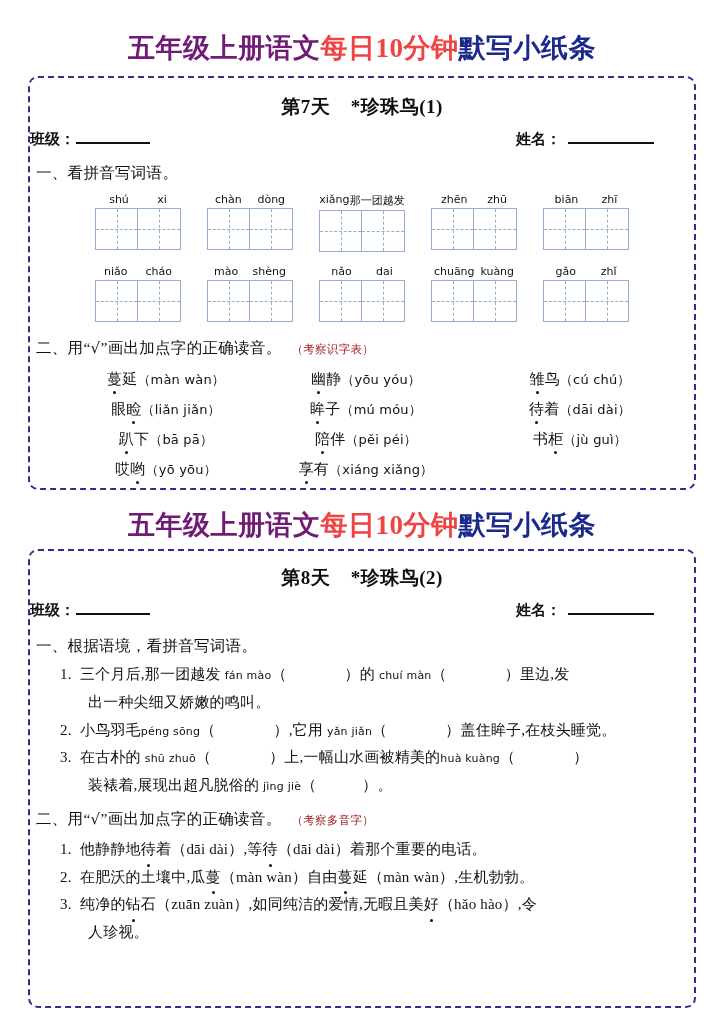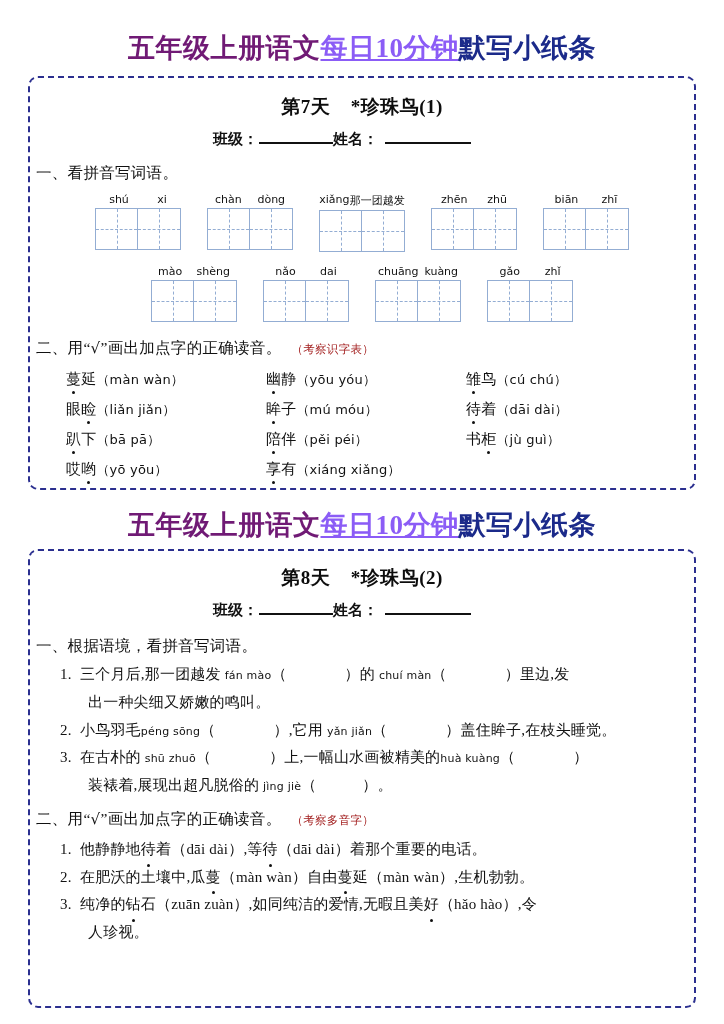--- a/index.html
+++ b/index.html
@@ -15,21 +15,21 @@
   
   .ws-title {
     text-align: center;
     font-family: "Liberation Serif", "DejaVu Serif", serif;
     font-weight: bold;
     font-size: 27px;
     letter-spacing: 0.5px;
     white-space: nowrap;
   }
   .ws-title .t-black { color: #701a75; }
-  .ws-title .t-red   { color: #8b5cf6; text-decoration: underline; }
+  .ws-title .t-red   { color: #ef4444; }
   .ws-title .t-blue  { color: #1b2a8a; }
 
   
   .frame {
     position: relative;
     border: 2px dashed #2b2f8f;
     border-radius: 10px;
     background: #fff;
   }
 
@@ -37,21 +37,21 @@
   .day-line {
     text-align: center;
     font-weight: bold;
     font-size: 19px;
     letter-spacing: 0.5px;
     color: #0d0d0d;
   }
   .day-line .star { font-weight: bold; }
   .idline {
     display: flex;
-    justify-content: center;
+    justify-content: space-between;
     align-items: baseline;
     font-size: 15px;
     font-weight: bold;
     padding-right: 40px;
   }
   .idline .fld { display: inline-flex; align-items: baseline; }
   .idline .blank {
     display: inline-block;
     width: 74px;
     border-bottom: 2px solid #111;
@@ -111,21 +111,21 @@
     border-left: 1px dashed #93add3;
   }
 
   
   .word-grid {
     display: grid;
     grid-template-columns: 200px 200px 1fr;
     row-gap: 11px;
     padding-left: 36px;
   }
-  .wi { font-size: 15px; white-space: nowrap; letter-spacing: .2px; }
+  .wi { font-size: 15px; white-space: nowrap; letter-spacing: .2px; text-align: center; }
   .wi .dotted { position: relative; display: inline-block; }
   .wi .dotted::after {
     content: "";
     position: absolute;
     left: 50%; bottom: -5px;
     width: 3px; height: 3px;
     margin-left: -1.5px;
     background: #111;
     border-radius: 50%;
   }
@@ -240,20 +240,30 @@
             <span>biān</span>
             <span>zhī</span>
           </div>
           <div class="tzg">
             <div class="cell"></div>
             <div class="cell"></div>
           </div>
         </div>
       </div>
     <div class="grid-row" id="grid-row-1" style="margin-top:13px;">
+        <div class="grid-item">
+          <div class="py">
+            <span>niǎo</span>
+            <span>cháo</span>
+          </div>
+          <div class="tzg">
+            <div class="cell"></div>
+            <div class="cell"></div>
+          </div>
+        </div>
         <div class="grid-item">
           <div class="py">
             <span>mào</span>
             <span>shèng</span>
           </div>
           <div class="tzg">
             <div class="cell"></div>
             <div class="cell"></div>
           </div>
         </div>

